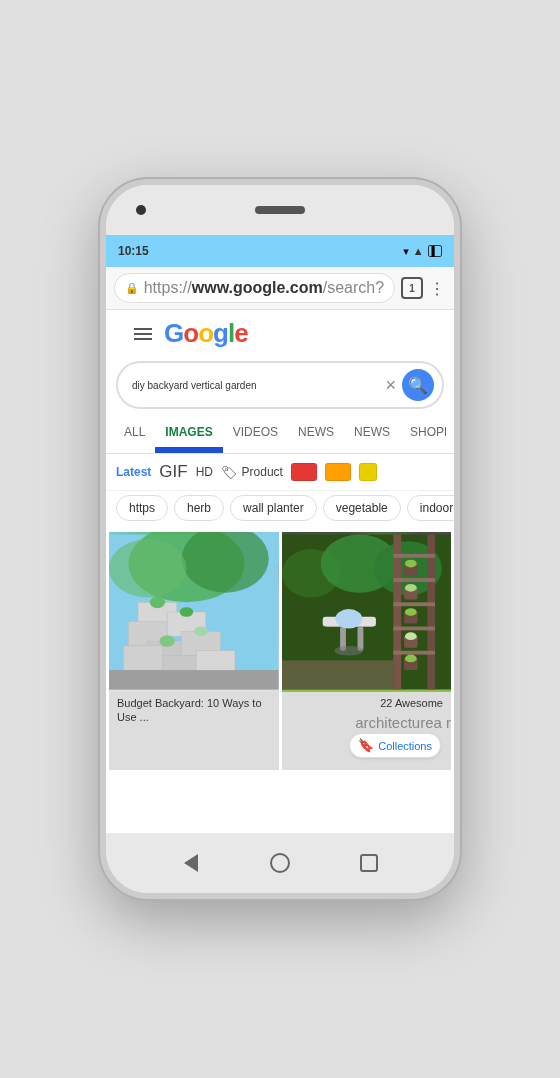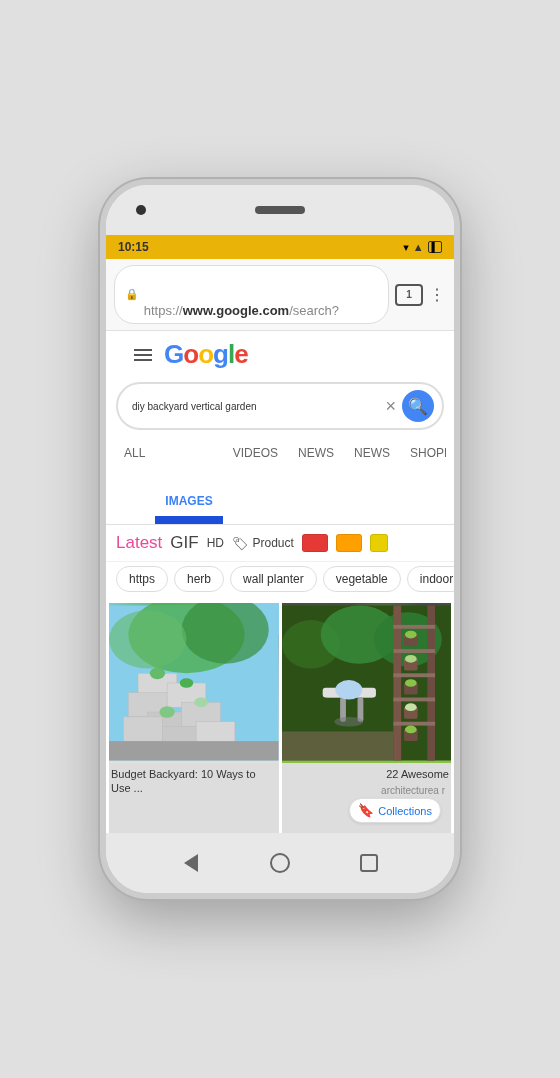--- a/index.html
+++ b/index.html
@@ -99,26 +99,26 @@
     .screen {
       background: #fff;
       flex: 1;
       display: flex;
       flex-direction: column;
       overflow: hidden;
     }
 
     
     .status-bar {
-      background: #eab308;
+      background: #7dd3fc;
       height: 24px;
       display: flex;
       align-items: center;
       justify-content: space-between;
-      padding: 8px 12px;
+      padding: 16px 12px;
       flex-shrink: 0;
     }
 
     .status-time {
       font-size: 12px;
       font-weight: bold;
       color: #333;
     }
 
     .status-icons {
@@ -148,23 +148,22 @@
       align-items: center;
       gap: 5px;
     }
 
     .lock-icon {
       color: #4caf50;
       font-size: 11px;
     }
 
     .url-text {
-      font-size: 13px;
+      font-size: 16px;
       color: #444;
-      margin-top: 32px;
     }
 
     .tab-btn {
       width: 28px;
       height: 22px;
       border: 2px solid #555;
       border-radius: 4px;
       display: flex;
       align-items: center;
       justify-content: center;
@@ -263,39 +262,38 @@
 
     .tab-item {
       padding: 8px 10px;
       font-size: 12px;
       color: #666;
       cursor: pointer;
       font-weight: 500;
     }
 
     .tab-item.active {
-      color: #3b82f6;
-      border-bottom: 8px solid #1d4ed8;
+      color: #15803d;
+      border-bottom: 6px solid #1d4ed8;
       font-weight: bold;
-      margin-top: 48px;
     }
 
     
     .filters-row {
       display: flex;
       align-items: center;
       padding: 8px 10px;
       gap: 8px;
       border-bottom: 1px solid #f0f0f0;
     }
 
     .filter-tag {
-      font-size: 17px;
-      color: #ec4899;
-      font-weight: 400;
+      font-size: 12px;
+      color: #3b82f6;
+      font-weight: 700;
     }
 
     .filter-gif {
       font-size: 17px;
       font-weight: normal;
       color: #444;
     }
 
     .filter-hd {
       font-size: 12px;
@@ -374,30 +372,30 @@
       width: 100%;
       height: 160px;
       background: 
         radial-gradient(ellipse at 20% 30%, #33691e 0%, transparent 40%),
         radial-gradient(ellipse at 60% 20%, #558b2f 0%, transparent 30%),
         radial-gradient(ellipse at 80% 60%, #795548 0%, transparent 25%),
         linear-gradient(to bottom, #4a4a4a 0%, #3d5a27 40%, #5d4037 70%, #8bc34a 100%);
     }
 
     .card-caption {
-      padding: 4px 2px;
+      padding: 4px 8px;
       font-size: 11px;
       color: #333;
       line-height: 1.3;
     }
 
     .card-source {
-      font-size: 10px;
+      font-size: 15px;
       color: #888;
-      padding: 0 6px 4px;
+      padding: 0 0 4px;
     }
 
     .collections-btn {
       position: absolute;
       bottom: 6px;
       right: 4px;
       background: #fff;
       border: 1px solid #ddd;
       border-radius: 16px;
       padding: 4px 8px;

